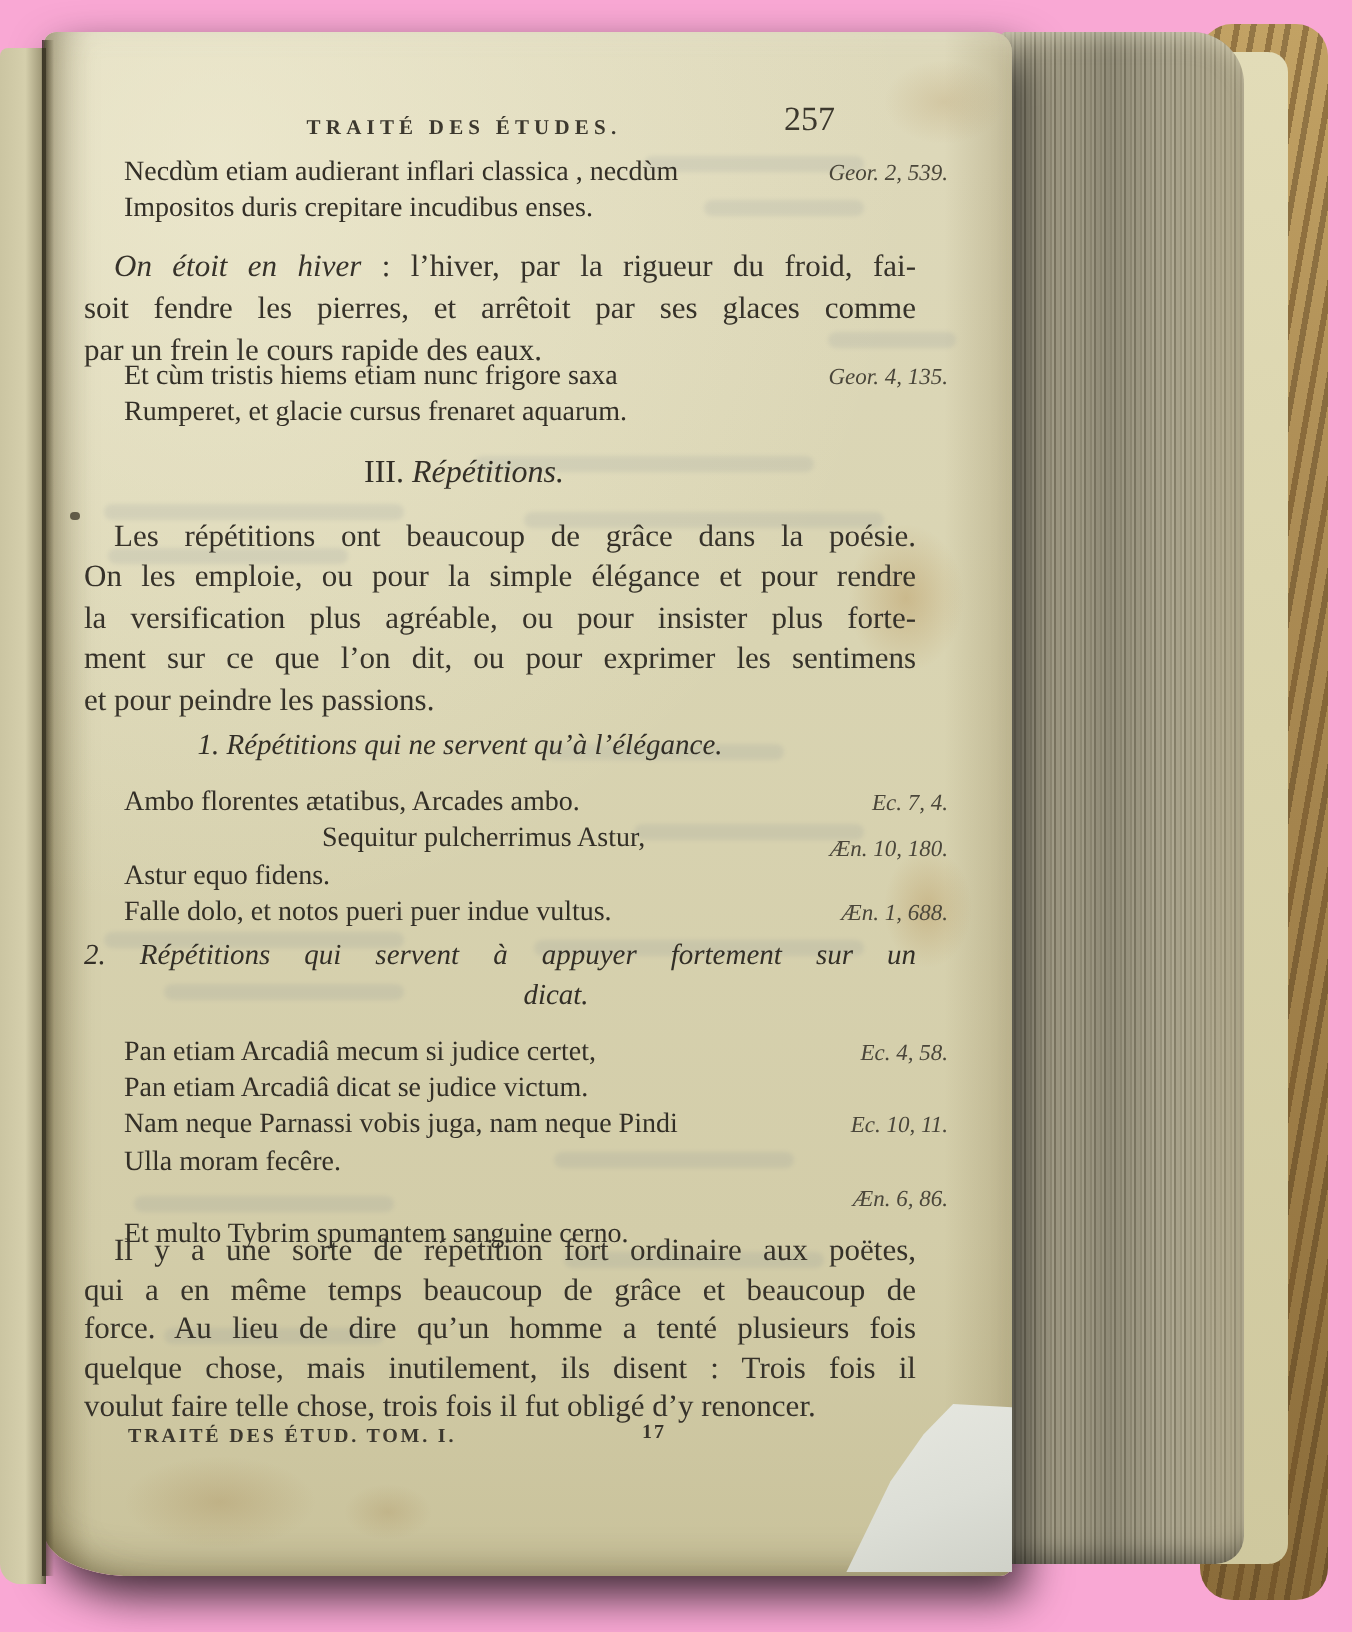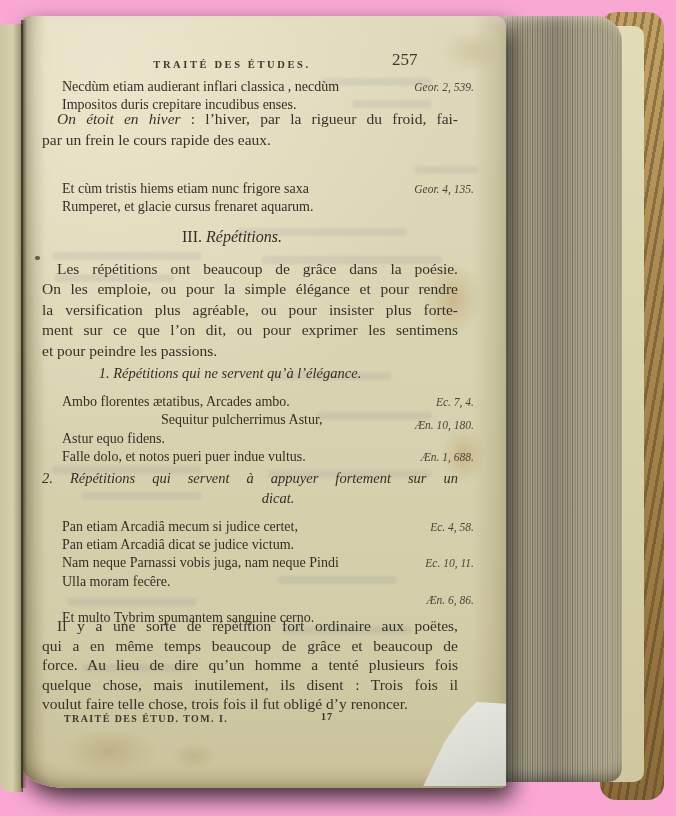--- a/index.html
+++ b/index.html
@@ -106,24 +106,25 @@
     <div class="abs verse" style="left:40px;top:62px;width:412px;">
       <div class="vrow">
         <span>Necdùm etiam audierant inflari classica , necdùm</span>
         <span class="vref">Geor. 2, 539.</span>
       </div>
       <div class="vrow">
         <span>Impositos duris crepitare incudibus enses.</span>
       </div>
     </div>
 
-    <div class="abs prose" style="left:20px;top:92px;width:416px;line-height:21px;">
+    <div class="abs prose" style="left:20px;top:107px;width:416px;line-height:21px;">
       <div class="jl indent1">
         <span class="ital">On étoit en hiver</span><span> : l’hiver, par la rigueur du froid, fai-</span>
       </div>
+      <div class="jl">soit fendre les pierres, et arrêtoit par ses glaces comme</div>
       <div>par un frein le cours rapide des eaux.</div>
     </div>
 
     <div class="abs verse" style="left:40px;top:164px;width:412px;">
       <div class="vrow">
         <span>Et cùm tristis hiems etiam nunc frigore saxa</span>
         <span class="vref">Geor. 4, 135.</span>
       </div>
       <div class="vrow">
         <span>Rumperet, et glacie cursus frenaret aquarum.</span>

